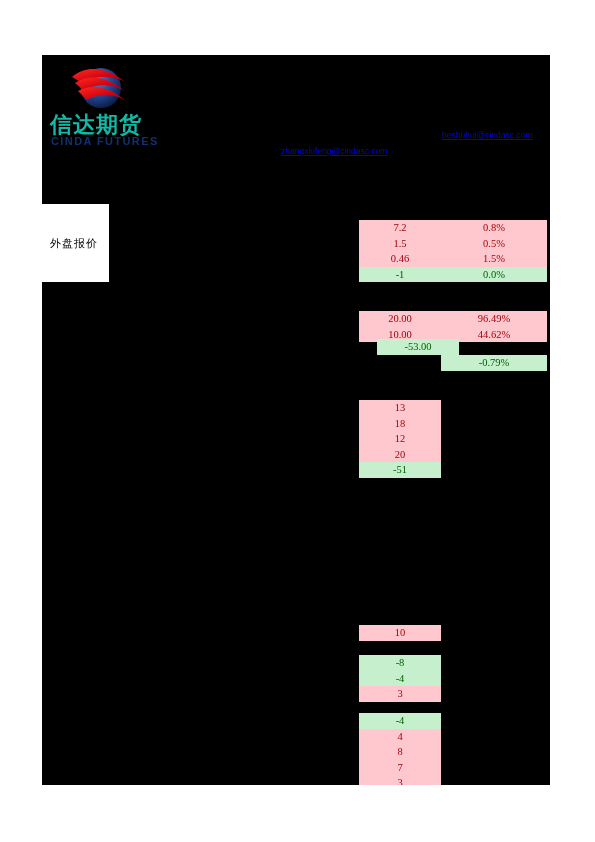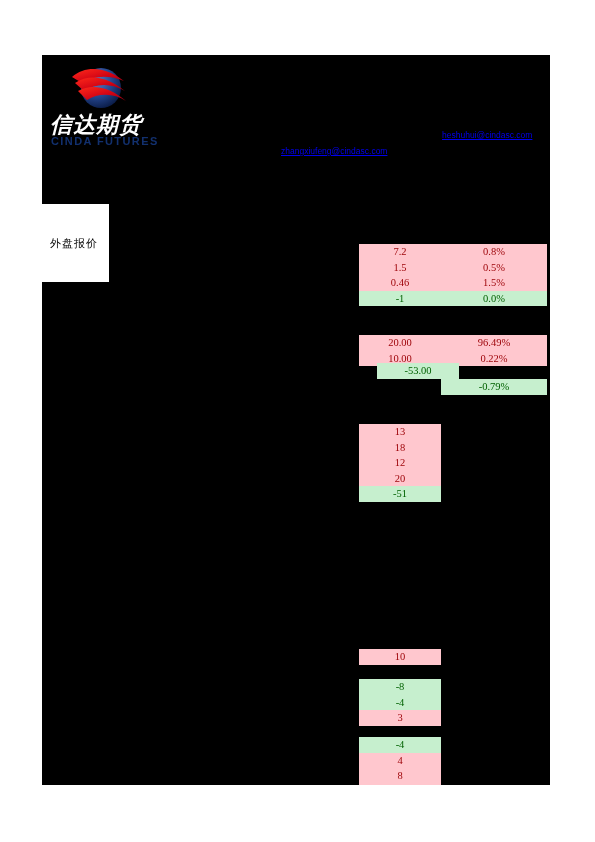--- a/index.html
+++ b/index.html
@@ -53,24 +53,23 @@
   .logo-cn {
     position: absolute;
     left: 0px;
     top: 53px;
     width: 150px;
     height: 25px;
     font-family: "DejaVu Sans", sans-serif;
     font-weight: bold;
     font-size: 22px;
     letter-spacing: 1px;
-    color: #ffffff;
+    color: #14b8a6;
     line-height: 25px;
     white-space: nowrap;
-    font-style: italic;
   }
   .logo-en {
     position: absolute;
     left: 1px;
     top: 76px;
     width: 150px;
     font-family: "Liberation Sans", sans-serif;
     font-weight: bold;
     font-size: 11px;
     letter-spacing: 1.4px;
@@ -128,21 +127,20 @@
     align-items: center;
     justify-content: center;
     font-size: 11px;
     color: #000000;
     letter-spacing: 1px;
   }
 
   
   .grp {
     position: absolute;
-    margin-top: 24px;
   }
   .drow {
     height: 15.5px;
     line-height: 15.5px;
     font-size: 10.5px;
     text-align: center;
     white-space: nowrap;
   }
   .pink  { background: #ffc7ce; color: #9c0006; }
   .green { background: #c6efce; color: #006100; }
@@ -197,21 +195,21 @@
           <div class="drow pink">0.5%</div>
           <div class="drow pink">1.5%</div>
           <div class="drow green">0.0%</div>
         </div>
         <div class="grp col-chg" style="top: 256px;">
           <div class="drow pink">20.00</div>
           <div class="drow pink">10.00</div>
         </div>
         <div class="grp col-pct" style="top: 256px;">
           <div class="drow pink">96.49%</div>
-          <div class="drow pink">0.22%</div>
+          <div class="drow pink">44.62%</div>
         </div>
         <div class="grp col-chg" style="top: 284px; padding-left: 18px;">
           <div class="drow green">-53.00</div>
         </div>
         <div class="grp col-pct" style="top: 300px;">
           <div class="drow green">-0.79%</div>
         </div>
         <div class="grp col-chg" style="top: 345px;">
           <div class="drow pink">13</div>
           <div class="drow pink">18</div>

